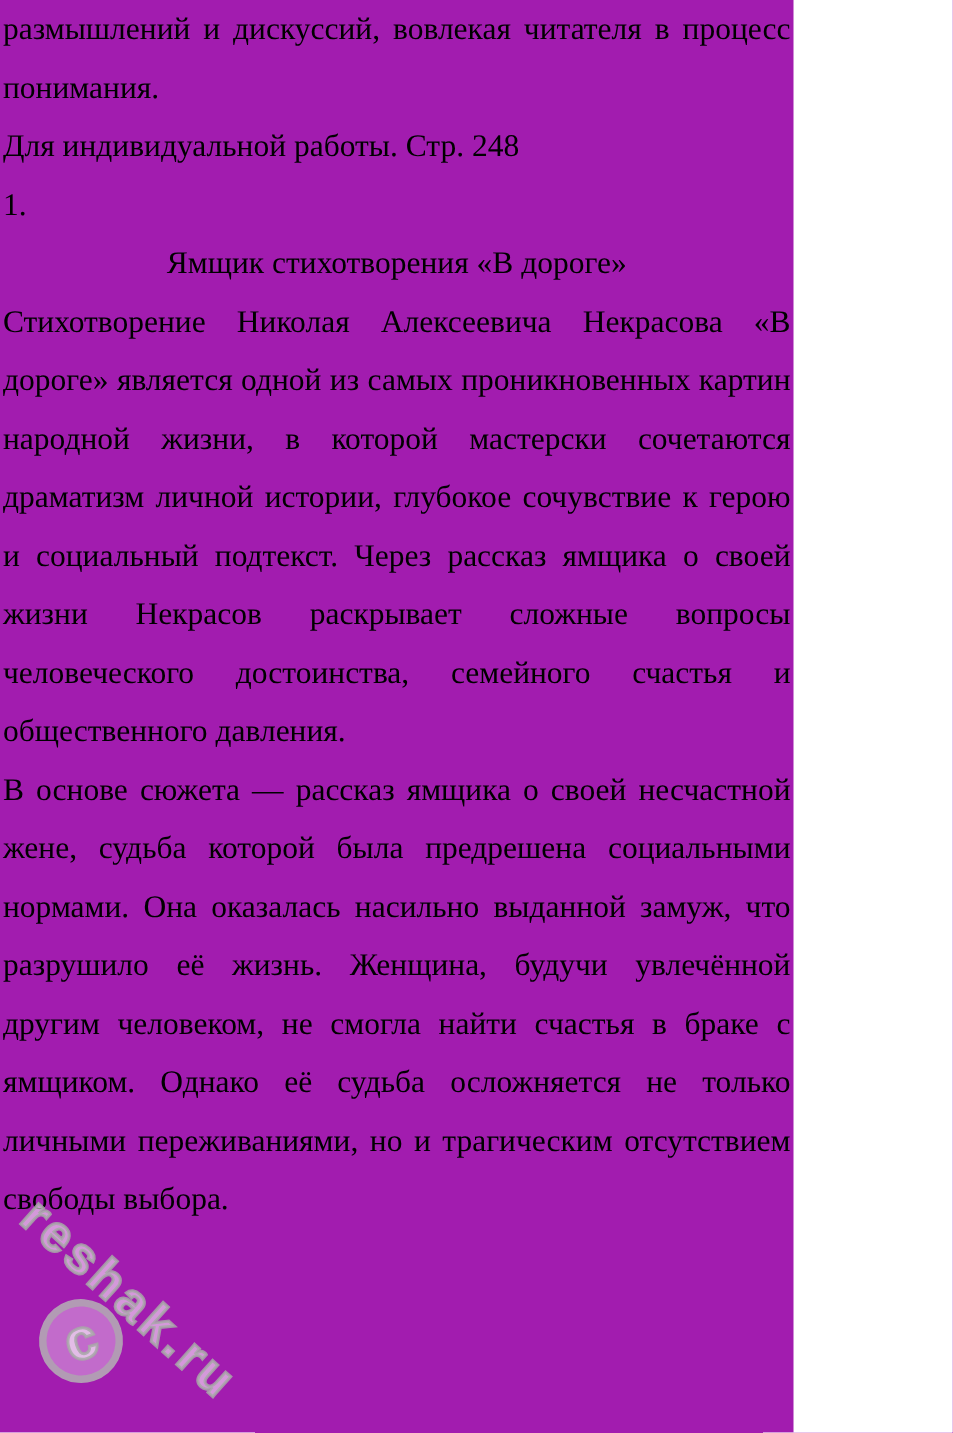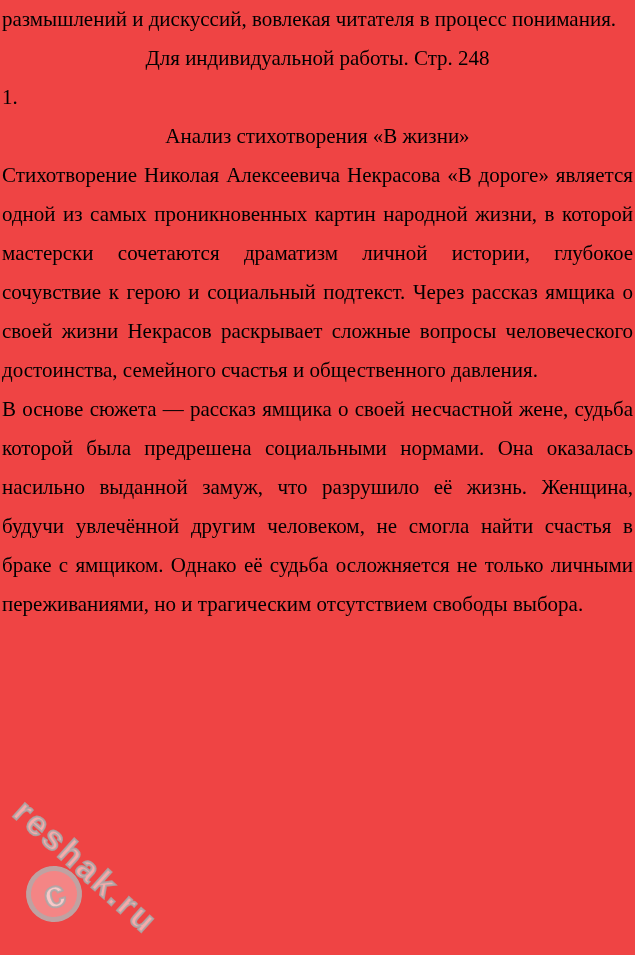--- a/index.html
+++ b/index.html
@@ -2,44 +2,44 @@
 <html><head>
 <meta charset="utf-8">
 <style>
   html, body {
     margin: 0;
     padding: 0;
     background: #ffffff;
   }
   .page {
     position: relative;
-    width: 635px;
+    width: 529px;
     height: 955px;
-    background: #ef4444;
+    background: #a21caf;
     overflow: hidden;
     font-family: "Liberation Serif", "DejaVu Serif", serif;
     color: #000000;
     box-sizing: border-box;
     padding: 0 2px;
   }
   .page p, .page h2, .page h3 {
     margin: 0;
     font-size: 21px;
     line-height: 39px;
     font-weight: normal;
   }
   .tail-paragraph {
     margin-top: -9px;
     text-align: justify;
   }
   .section-heading {
     margin-top: 3px;
     font-weight: bold;
     font-size: 22px;
-    text-align: center;
+    text-align: left;
   }
   .item-number {
     margin-top: 13px;
     font-weight: bold;
     font-size: 22px;
   }
   .essay-title {
     margin-top: 6px;
     font-weight: bold;
     font-size: 22px;
@@ -103,21 +103,21 @@
 <body>
 
 <div class="page">
 
   <p class="tail-paragraph">размышлений и дискуссий, вовлекая читателя в процесс понимания.</p>
 
   <h2 class="section-heading">Для индивидуальной работы. Стр. 248</h2>
 
   <p class="item-number">1.</p>
 
-  <h3 class="essay-title">Анализ стихотворения «В жизни»</h3>
+  <h3 class="essay-title">Ямщик стихотворения «В дороге»</h3>
 
   <p class="body-paragraph p1">Стихотворение Николая Алексеевича Некрасова «В дороге» является одной из самых проникновенных картин народной жизни, в которой мастерски сочетаются драматизм личной истории, глубокое сочувствие к герою и социальный подтекст. Через рассказ ямщика о своей жизни Некрасов раскрывает сложные вопросы человеческого достоинства, семейного счастья и общественного давления.</p>
 
   <p class="body-paragraph p2">В основе сюжета — рассказ ямщика о своей несчастной жене, судьба которой была предрешена социальными нормами. Она оказалась насильно выданной замуж, что разрушило её жизнь. Женщина, будучи увлечённой другим человеком, не смогла найти счастья в браке с ямщиком. Однако её судьба осложняется не только личными переживаниями, но и трагическим отсутствием свободы выбора.</p>
 
 
   <div class="watermark">
     <div class="wm-copyright">
       <span>c</span>
     </div>

